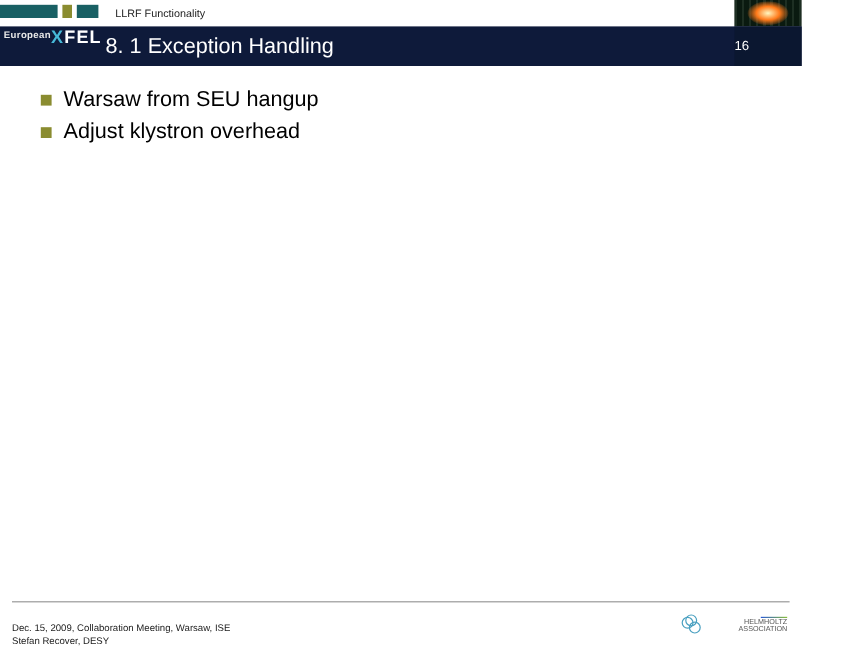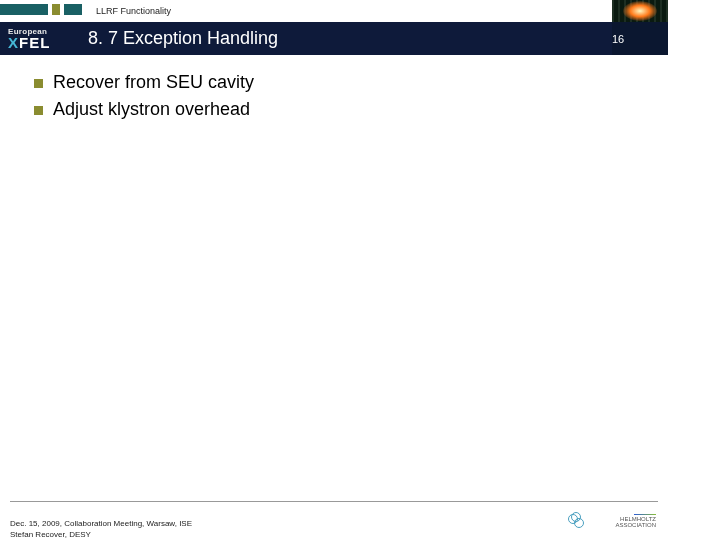--- a/index.html
+++ b/index.html
@@ -6,21 +6,21 @@
   html, body { width:720px; height:540px; font-family:Arial, Helvetica, sans-serif; background:#fff; overflow:hidden;}
   .slide { position:relative; width:668px; height:540px; background:#ffffff;padding-left:36px;}
   
   .crumb-row { position:absolute; top:0; left:0; right:0; height:22px; }
   .crumb-strip { position:absolute; top:4px; height:11px; }
   .crumb-dark  { background:#196064; }
   .crumb-olive { background:#8a8c30; }
   .crumb-text { position:absolute; left:96px; top:6px; font-size:9px; color:#222; }
   
   .title-bar { position:absolute; top:22px; left:0; right:0; height:33px; background:#0e1a3a; display:flex; align-items:center; }
-  .logo-wrap { position:absolute; left:8px; top:3px; width:72px; height:27px; display:flex; flex-direction:column; justify-content:center;}
+  .logo-wrap { position:absolute; left:8px; top:3px; width:72px; height:27px; display:flex; flex-direction:row; justify-content:center;}
   .logo-top { font-size:8px; color:#e8e8e8; font-weight:bold; letter-spacing:0.3px;}
   .logo-bot { font-size:15px; color:#ffffff; font-weight:900; letter-spacing:1px; line-height:14px;}
   .logo-bot .blue { color:#46b8d8; }
   .title-text { position:absolute; left:88px; top:6px; font-size:18px; color:#ffffff; }
   .slide-num-box { position:absolute; right:0; top:22px; width:56px; height:33px; background:#0b1730; display:flex; align-items:center; justify-content:flex-start; color:#fff; font-size:11px; }
   .art-box { position:absolute; right:0; top:0; width:56px; height:22px; background:#0a1a10; overflow:hidden;}
   .art-box .glow { position:absolute; left:50%; top:50%; width:34px; height:20px; transform:translate(-50%,-50%); background:radial-gradient(ellipse at center, #fff7c0 0%, #ff7a1a 40%, rgba(20,30,20,0) 75%); border-radius:50%;}
   .art-box .stripes { position:absolute; left:0; right:0; top:0; height:22px; background:repeating-linear-gradient(to right, rgba(200,230,200,0.1) 0 2px, rgba(10,26,16,0) 2px 6px);}
   
   .content { position:absolute; left:34px; top:72px; right:60px; }
@@ -50,30 +50,30 @@
       <div class="stripes"></div>
       <div class="glow"></div>
     </div>
   </div>
 
   <div class="title-bar">
     <div class="logo-wrap">
       <span class="logo-top">European</span>
       <span class="logo-bot"><span class="blue">X</span><span>FEL</span></span>
     </div>
-    <span class="title-text">8. 7 Exception Handling</span>
+    <span class="title-text">8. 1 Exception Handling</span>
   </div>
   <div class="slide-num-box">
     <span>16</span>
   </div>
 
   <div class="content">
     <div class="bullet">
       <div class="sq"></div>
-      <span>Recover from SEU cavity</span>
+      <span>Warsaw from SEU hangup</span>
     </div>
     <div class="bullet">
       <div class="sq"></div>
       <span>Adjust klystron overhead</span>
     </div>
   </div>
 
   <div class="foot-line"></div>
   <div class="foot-text">
     <div>Dec. 15, 2009, Collaboration Meeting, Warsaw, ISE</div>

